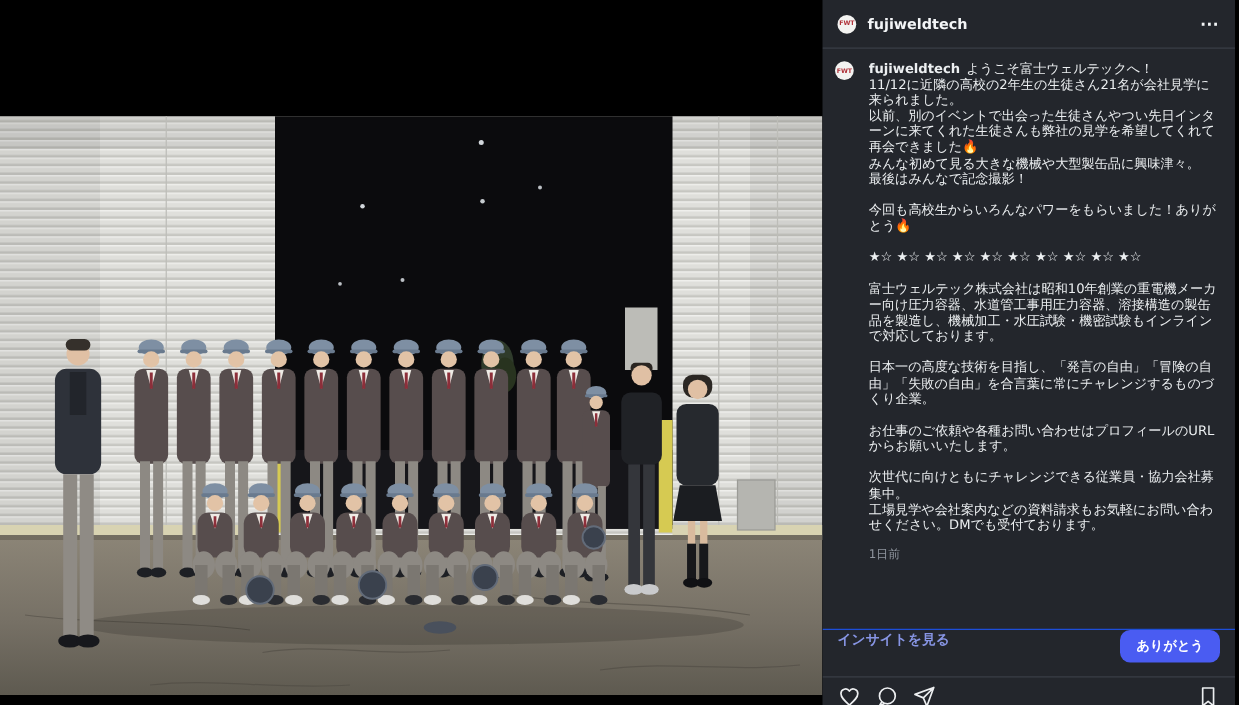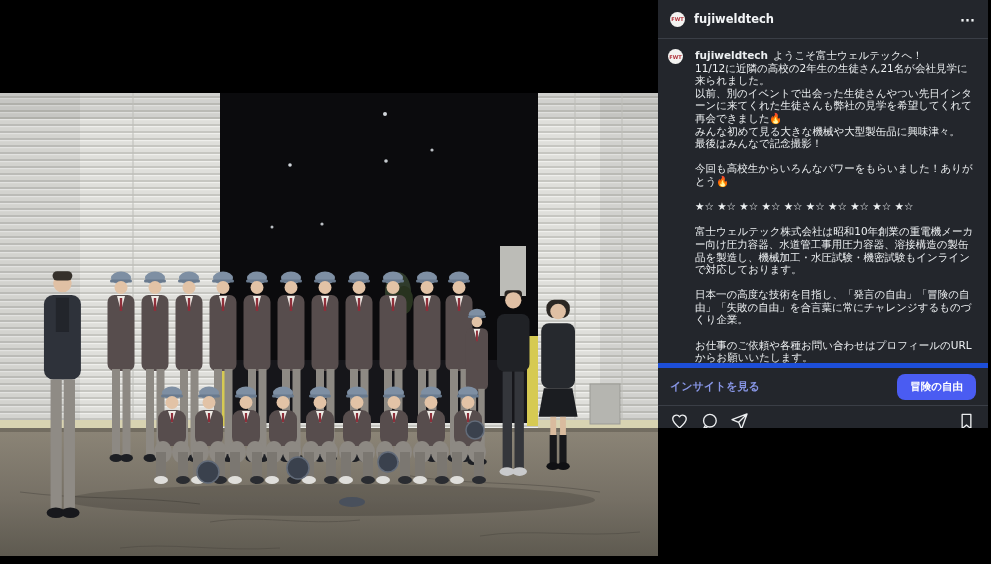--- a/index.html
+++ b/index.html
@@ -4,36 +4,36 @@
 <style>
   html,body{margin:0;padding:0;background:#000;}
   body{width:991px;height:564px;overflow:hidden;font-family:"DejaVu Sans","Liberation Sans",sans-serif;}
   .app{position:relative;width:991px;height:564px;background:#000;}
 
   
   .photo-pane{position:absolute;left:0;top:0;width:658px;height:564px;background:#000;overflow:hidden;}
   .photo-pane svg{display:block;}
 
   
-  .panel{position:absolute;left:658px;top:0;width:330px;height:428px;background:#23262c;color:#eceef0;
+  .panel{position:absolute;left:658px;top:0;width:330px;height:564px;background:#23262c;color:#eceef0;
          display:flex;flex-direction:column;overflow:hidden;}
   .p-header{flex:none;height:38px;display:flex;align-items:center;padding:0 12px;border-bottom:1px solid #3a3e46;}
   .avatar{width:15px;height:15px;border-radius:50%;background:#f3f3f1;color:#b03038;
           font-size:5px;font-weight:bold;display:flex;align-items:center;justify-content:center;flex:none;overflow:hidden;}
   .p-header .uname{margin-left:9px;font-size:11.5px;font-weight:bold;color:#f3f5f7;}
   .more-btn{margin-left:auto;background:none;border:0;color:#f3f5f7;font-size:15px;font-weight:bold;
             line-height:1;padding:2px 0;cursor:pointer;letter-spacing:1px;}
   .p-body{flex:1;min-height:0;padding:10px 12px 0 10px;display:flex;gap:12px;overflow:hidden;}
   .caption-col{flex:1;min-width:0;}
   .caption-text{font-size:10.5px;line-height:1.2;color:#eceff1;}
   .caption-text .uname-inline{font-weight:bold;margin-right:5px;}
   .caption-text .body-text{white-space:pre-wrap;word-break:break-word;}
   .timestamp{margin-top:10px;font-size:9.5px;color:#8f959e;}
-  .p-insights{flex:none;height:37px;display:flex;align-items:center;justify-content:space-between;
-              padding:0 12px;border-top:5px solid #1d4ed8;}
+  .p-insights{flex:none;height:37px;display:flex;align-items:flex-start;justify-content:space-between;
+              padding:0 12px;border-top:1px solid #1d4ed8;}
   .insights-link{color:#8795e4;font-size:11px;font-weight:bold;text-decoration:none;cursor:pointer;}
   .promote-btn{background:#4a5cf2;color:#fff;border:0;border-radius:8px;font-size:10.5px;font-weight:bold;
                padding:6px 13px;cursor:pointer;}
   .p-actions{flex:none;height:16px;overflow:hidden;border-top:1px solid #3a3e46;
              display:flex;align-items:flex-start;gap:11px;padding:6px 12px 0;}
   .action-btn{background:none;border:0;padding:0;cursor:pointer;line-height:0;}
   .action-btn svg{width:19px;height:19px;stroke:#eceef0;fill:none;stroke-width:1.7;stroke-linejoin:round;stroke-linecap:round;}
   .save-slot{margin-left:auto;}
 </style>
 </head>
@@ -227,26 +227,27 @@
 
 富士ウェルテック株式会社は昭和10年創業の重電機メーカー向け圧力容器、水道管工事用圧力容器、溶接構造の製缶品を製造し、機械加工・水圧試験・機密試験もインラインで対応しております。
 
 日本一の高度な技術を目指し、「発言の自由」「冒険の自由」「失敗の自由」を合言葉に常にチャレンジするものづくり企業。
 
 お仕事のご依頼や各種お問い合わせはプロフィールのURLからお願いいたします。
 
 次世代に向けともにチャレンジできる従業員・協力会社募集中。
 工場見学や会社案内などの資料請求もお気軽にお問い合わせください。DMでも受付ております。</span>
         </div>
+        <div class="timestamp">1日前</div>
       </div>
     </div>
 
     <div class="p-insights">
       <a class="insights-link">インサイトを見る</a>
-      <button class="promote-btn">冒険の自由</button>
+      <button class="promote-btn">ありがとう</button>
     </div>
 
     <div class="p-actions">
       <button class="action-btn">
         <svg viewBox="0 0 24 24">
           <path d="M12 20.3 C7 15.9 3.5 12.8 3.5 8.9 A4.6 4.6 0 0 1 12 6.2 A4.6 4.6 0 0 1 20.5 8.9 C20.5 12.8 17 15.9 12 20.3 Z"></path>
         </svg>
       </button>
       <button class="action-btn">
         <svg viewBox="0 0 24 24">

